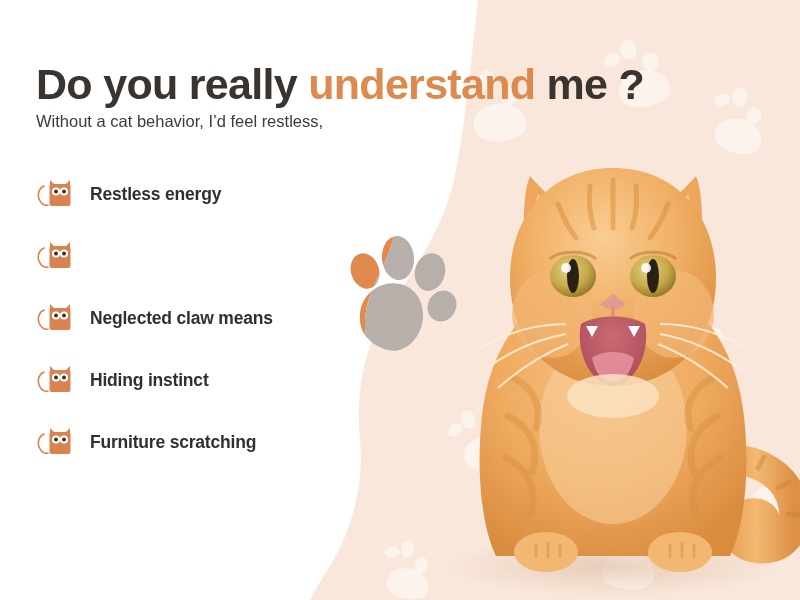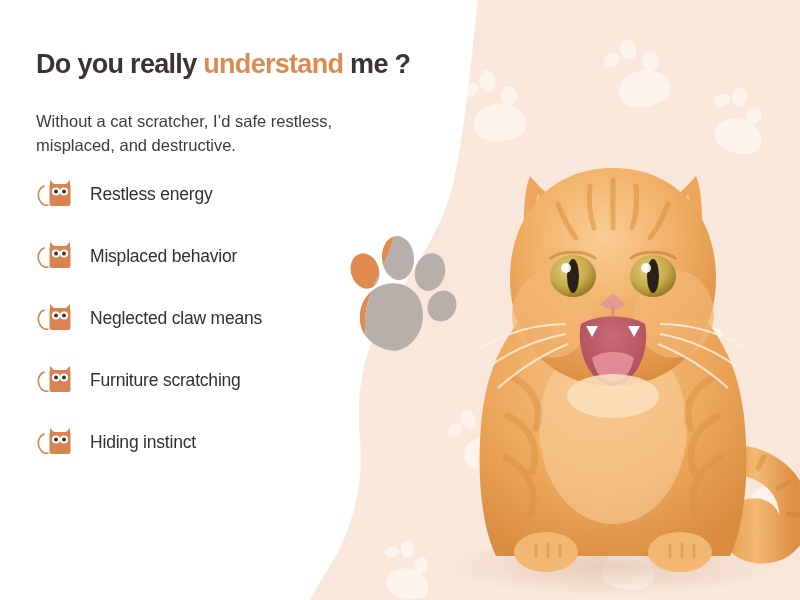--- a/index.html
+++ b/index.html
@@ -53,21 +53,21 @@
     top: 0;
     width: 400px;
     height: 600px;
   }
 
   .title {
     position: absolute;
     left: 36px;
     top: 30px;
     width: 640px;
-    font-size: 27px;
+    font-size: 43px;
     font-weight: bold;
     letter-spacing: -0.7px;
     line-height: 1.2;
     color: #3a3431;
     white-space: nowrap;
   }
   .title .accent { color: #dd8a4e; }
 
   .subtitle {
     position: absolute;
@@ -93,21 +93,21 @@
     align-items: center;
   }
   .list-item .cat-icon {
     width: 42px;
     height: 42px;
     flex: 0 0 42px;
     margin-right: 12px;
   }
   .list-item .item-label {
     font-size: 17.5px;
-    font-weight: normal;
+    font-weight: bold;
     color: #32302e;
     letter-spacing: -0.2px;
     white-space: nowrap;
   }
 
   
   .closing {
     position: absolute;
     left: 36px;
     top: 486px;
@@ -327,21 +327,21 @@
       <path d="M242,196 C276,196 304,206 328,220"></path>
       <path d="M242,206 C276,212 302,226 324,242"></path>
       <path d="M240,216 C270,228 292,244 310,260"></path>
     </g>
   </svg>
 
   <div class="content">
 
     <h1 class="title"><span>Do you really </span><span class="accent">understand</span><span> me ?</span></h1>
 
-    <p class="subtitle"><span>Without a cat scratcher, I’d safe restless,</span><br><span>misplaced, and destructive.</span></p>
+    <p class="subtitle"><span>Without a cat behavior, I’d feel restless,</span><br></p>
 
     <div class="list">
 
       <div class="list-item">
         <svg class="cat-icon" viewBox="0 0 42 42">
           <path d="M8,13 C3,15 1,21 3,26 C5,31 9,33 12,32" fill="none" stroke="#d98450" stroke-width="1.6" stroke-linecap="round"></path>
           <path d="M14,16 L14,7 L20,13 Z M34,16 L34,7 L28,13 Z" fill="#d98450"></path>
           <rect x="13.5" y="11" width="21" height="22" rx="2.5" fill="#d98450"></rect>
           <circle cx="20" cy="18.5" r="4" fill="#ffffff"></circle>
           <circle cx="28" cy="18.5" r="4" fill="#ffffff"></circle>
@@ -354,21 +354,20 @@
       <div class="list-item">
         <svg class="cat-icon" viewBox="0 0 42 42">
           <path d="M8,13 C3,15 1,21 3,26 C5,31 9,33 12,32" fill="none" stroke="#d98450" stroke-width="1.6" stroke-linecap="round"></path>
           <path d="M14,16 L14,7 L20,13 Z M34,16 L34,7 L28,13 Z" fill="#d98450"></path>
           <rect x="13.5" y="11" width="21" height="22" rx="2.5" fill="#d98450"></rect>
           <circle cx="20" cy="18.5" r="4" fill="#ffffff"></circle>
           <circle cx="28" cy="18.5" r="4" fill="#ffffff"></circle>
           <circle cx="20" cy="18.5" r="2" fill="#3a3431"></circle>
           <circle cx="28" cy="18.5" r="2" fill="#3a3431"></circle>
         </svg>
-        <span class="item-label">Misplaced behavior</span>
       </div>
 
       <div class="list-item">
         <svg class="cat-icon" viewBox="0 0 42 42">
           <path d="M8,13 C3,15 1,21 3,26 C5,31 9,33 12,32" fill="none" stroke="#d98450" stroke-width="1.6" stroke-linecap="round"></path>
           <path d="M14,16 L14,7 L20,13 Z M34,16 L34,7 L28,13 Z" fill="#d98450"></path>
           <rect x="13.5" y="11" width="21" height="22" rx="2.5" fill="#d98450"></rect>
           <circle cx="20" cy="18.5" r="4" fill="#ffffff"></circle>
           <circle cx="28" cy="18.5" r="4" fill="#ffffff"></circle>
           <circle cx="20" cy="18.5" r="2" fill="#3a3431"></circle>
@@ -380,33 +379,33 @@
       <div class="list-item">
         <svg class="cat-icon" viewBox="0 0 42 42">
           <path d="M8,13 C3,15 1,21 3,26 C5,31 9,33 12,32" fill="none" stroke="#d98450" stroke-width="1.6" stroke-linecap="round"></path>
           <path d="M14,16 L14,7 L20,13 Z M34,16 L34,7 L28,13 Z" fill="#d98450"></path>
           <rect x="13.5" y="11" width="21" height="22" rx="2.5" fill="#d98450"></rect>
           <circle cx="20" cy="18.5" r="4" fill="#ffffff"></circle>
           <circle cx="28" cy="18.5" r="4" fill="#ffffff"></circle>
           <circle cx="20" cy="18.5" r="2" fill="#3a3431"></circle>
           <circle cx="28" cy="18.5" r="2" fill="#3a3431"></circle>
         </svg>
-        <span class="item-label">Furniture scratching</span>
+        <span class="item-label">Hiding instinct</span>
       </div>
 
       <div class="list-item">
         <svg class="cat-icon" viewBox="0 0 42 42">
           <path d="M8,13 C3,15 1,21 3,26 C5,31 9,33 12,32" fill="none" stroke="#d98450" stroke-width="1.6" stroke-linecap="round"></path>
           <path d="M14,16 L14,7 L20,13 Z M34,16 L34,7 L28,13 Z" fill="#d98450"></path>
           <rect x="13.5" y="11" width="21" height="22" rx="2.5" fill="#d98450"></rect>
           <circle cx="20" cy="18.5" r="4" fill="#ffffff"></circle>
           <circle cx="28" cy="18.5" r="4" fill="#ffffff"></circle>
           <circle cx="20" cy="18.5" r="2" fill="#3a3431"></circle>
           <circle cx="28" cy="18.5" r="2" fill="#3a3431"></circle>
         </svg>
-        <span class="item-label">Hiding instinct</span>
+        <span class="item-label">Furniture scratching</span>
       </div>
 
     </div>
 
 
   </div>
 </div>
 
 </body></html>

